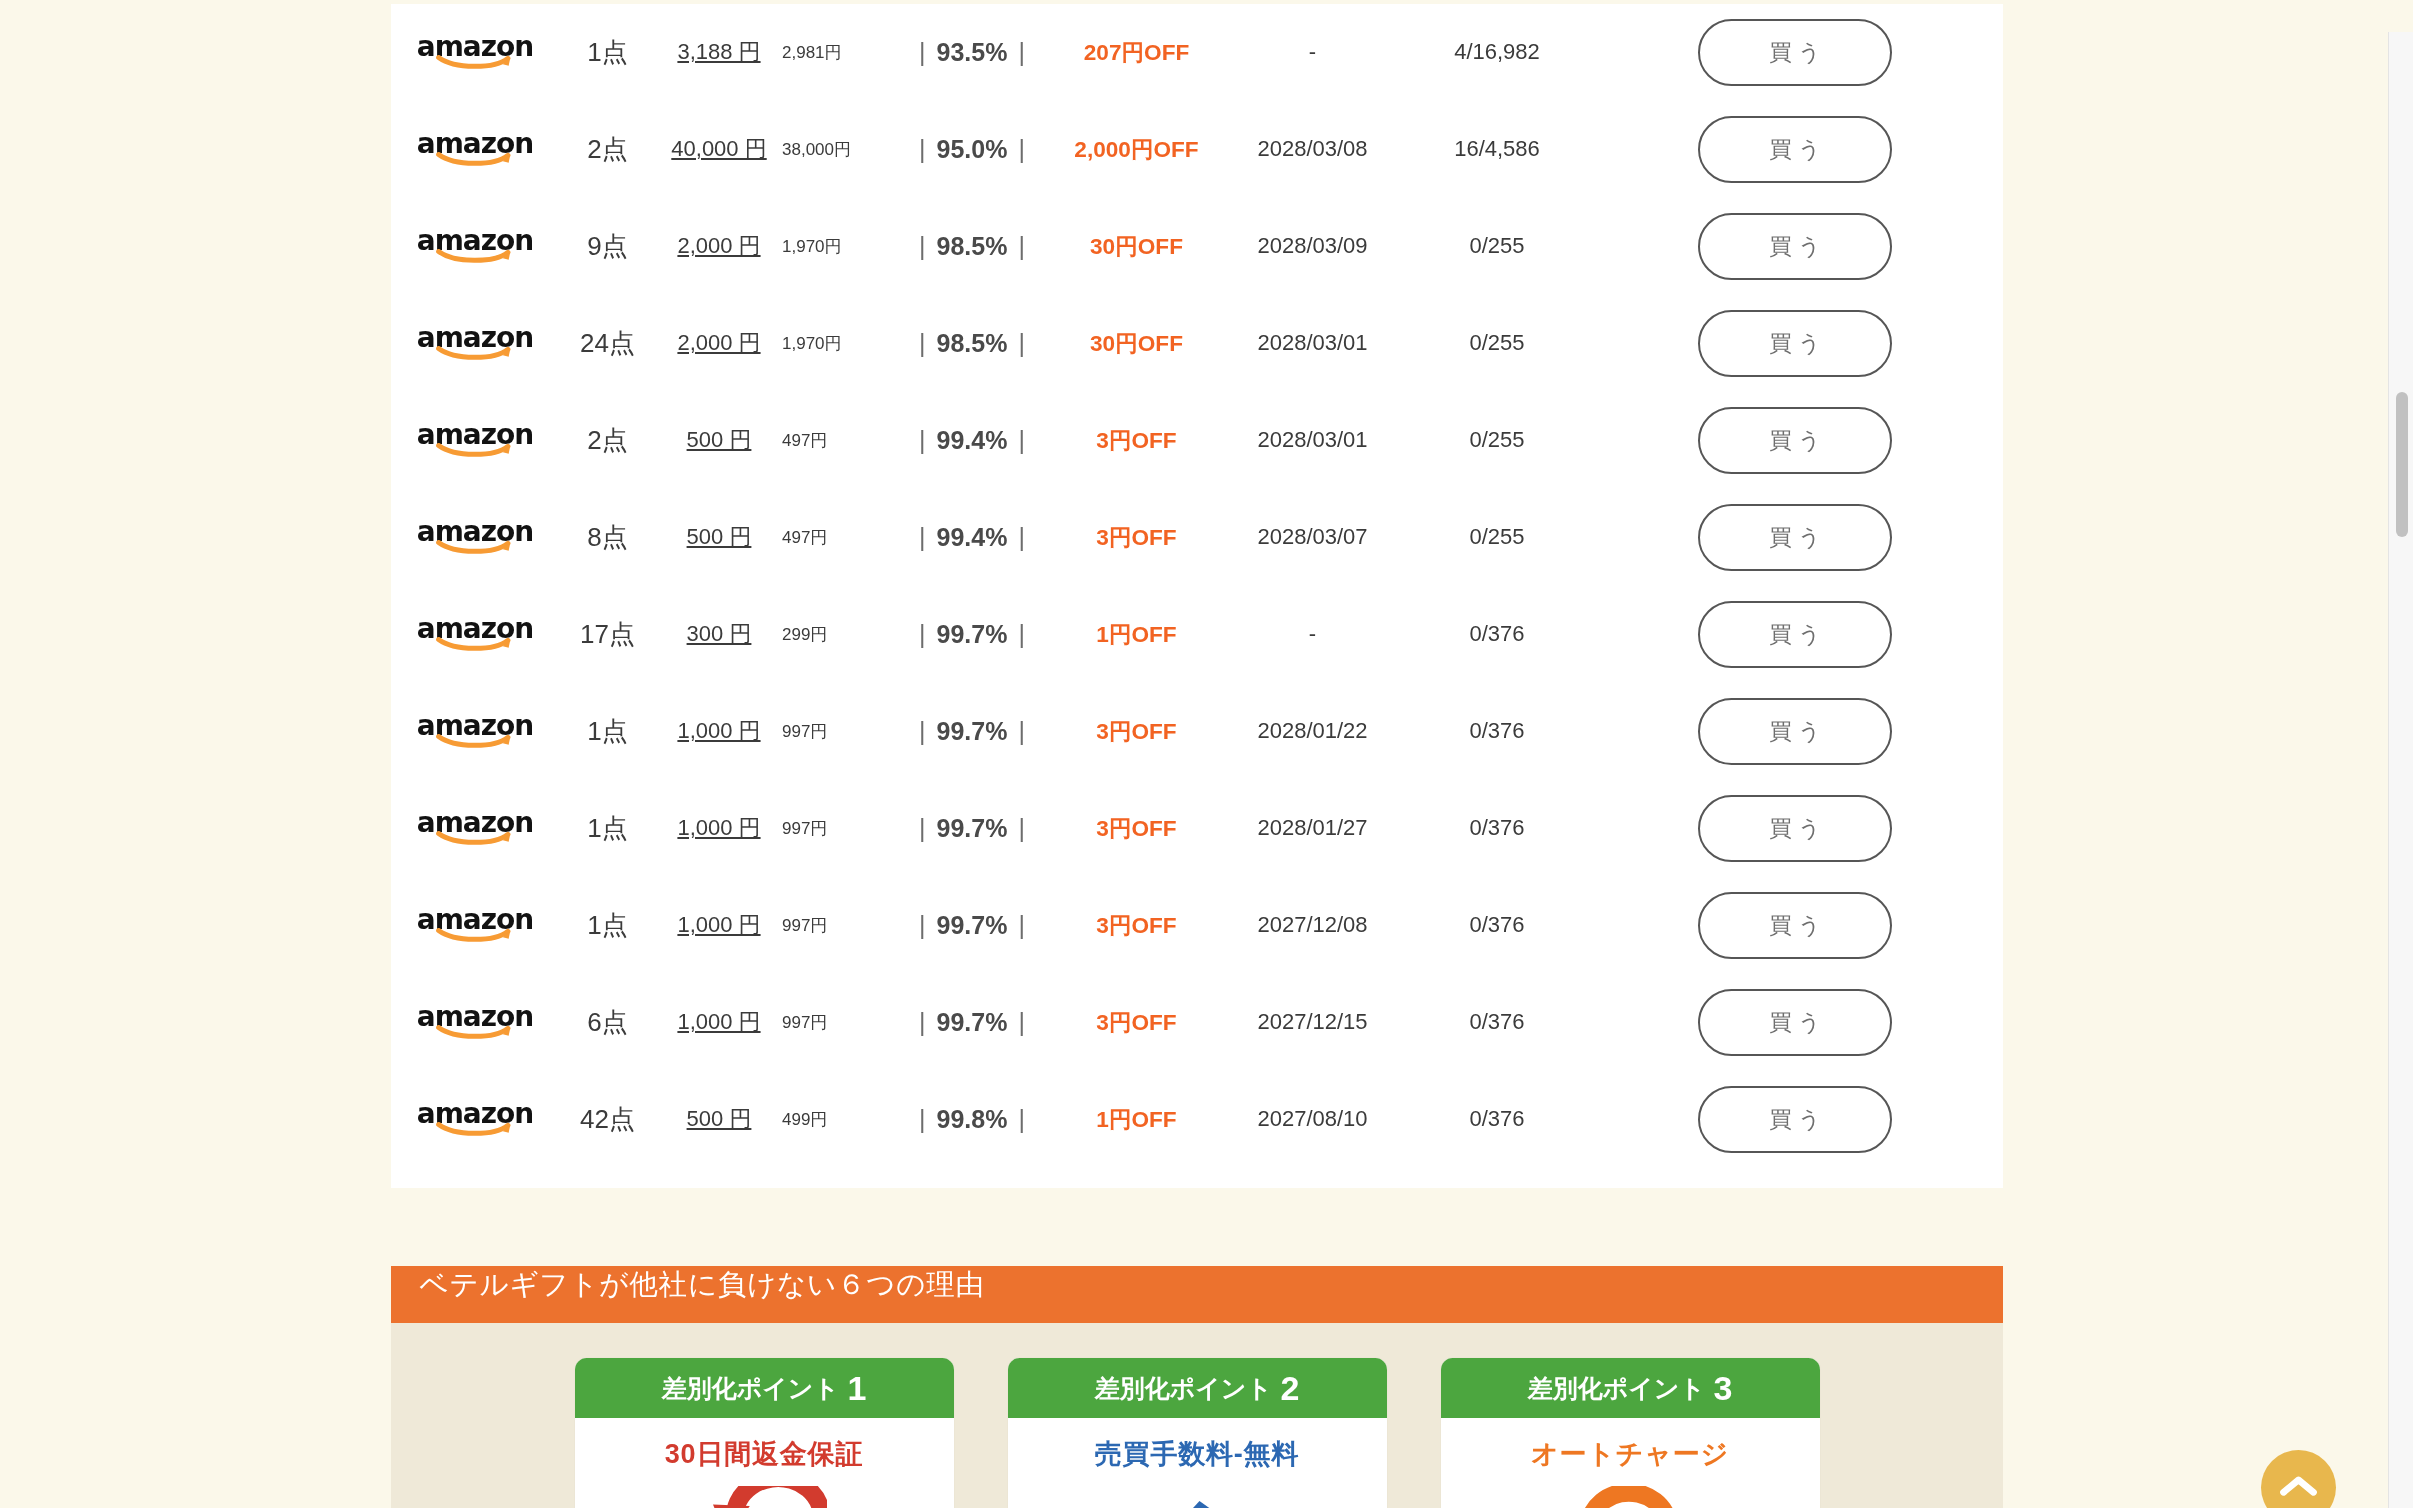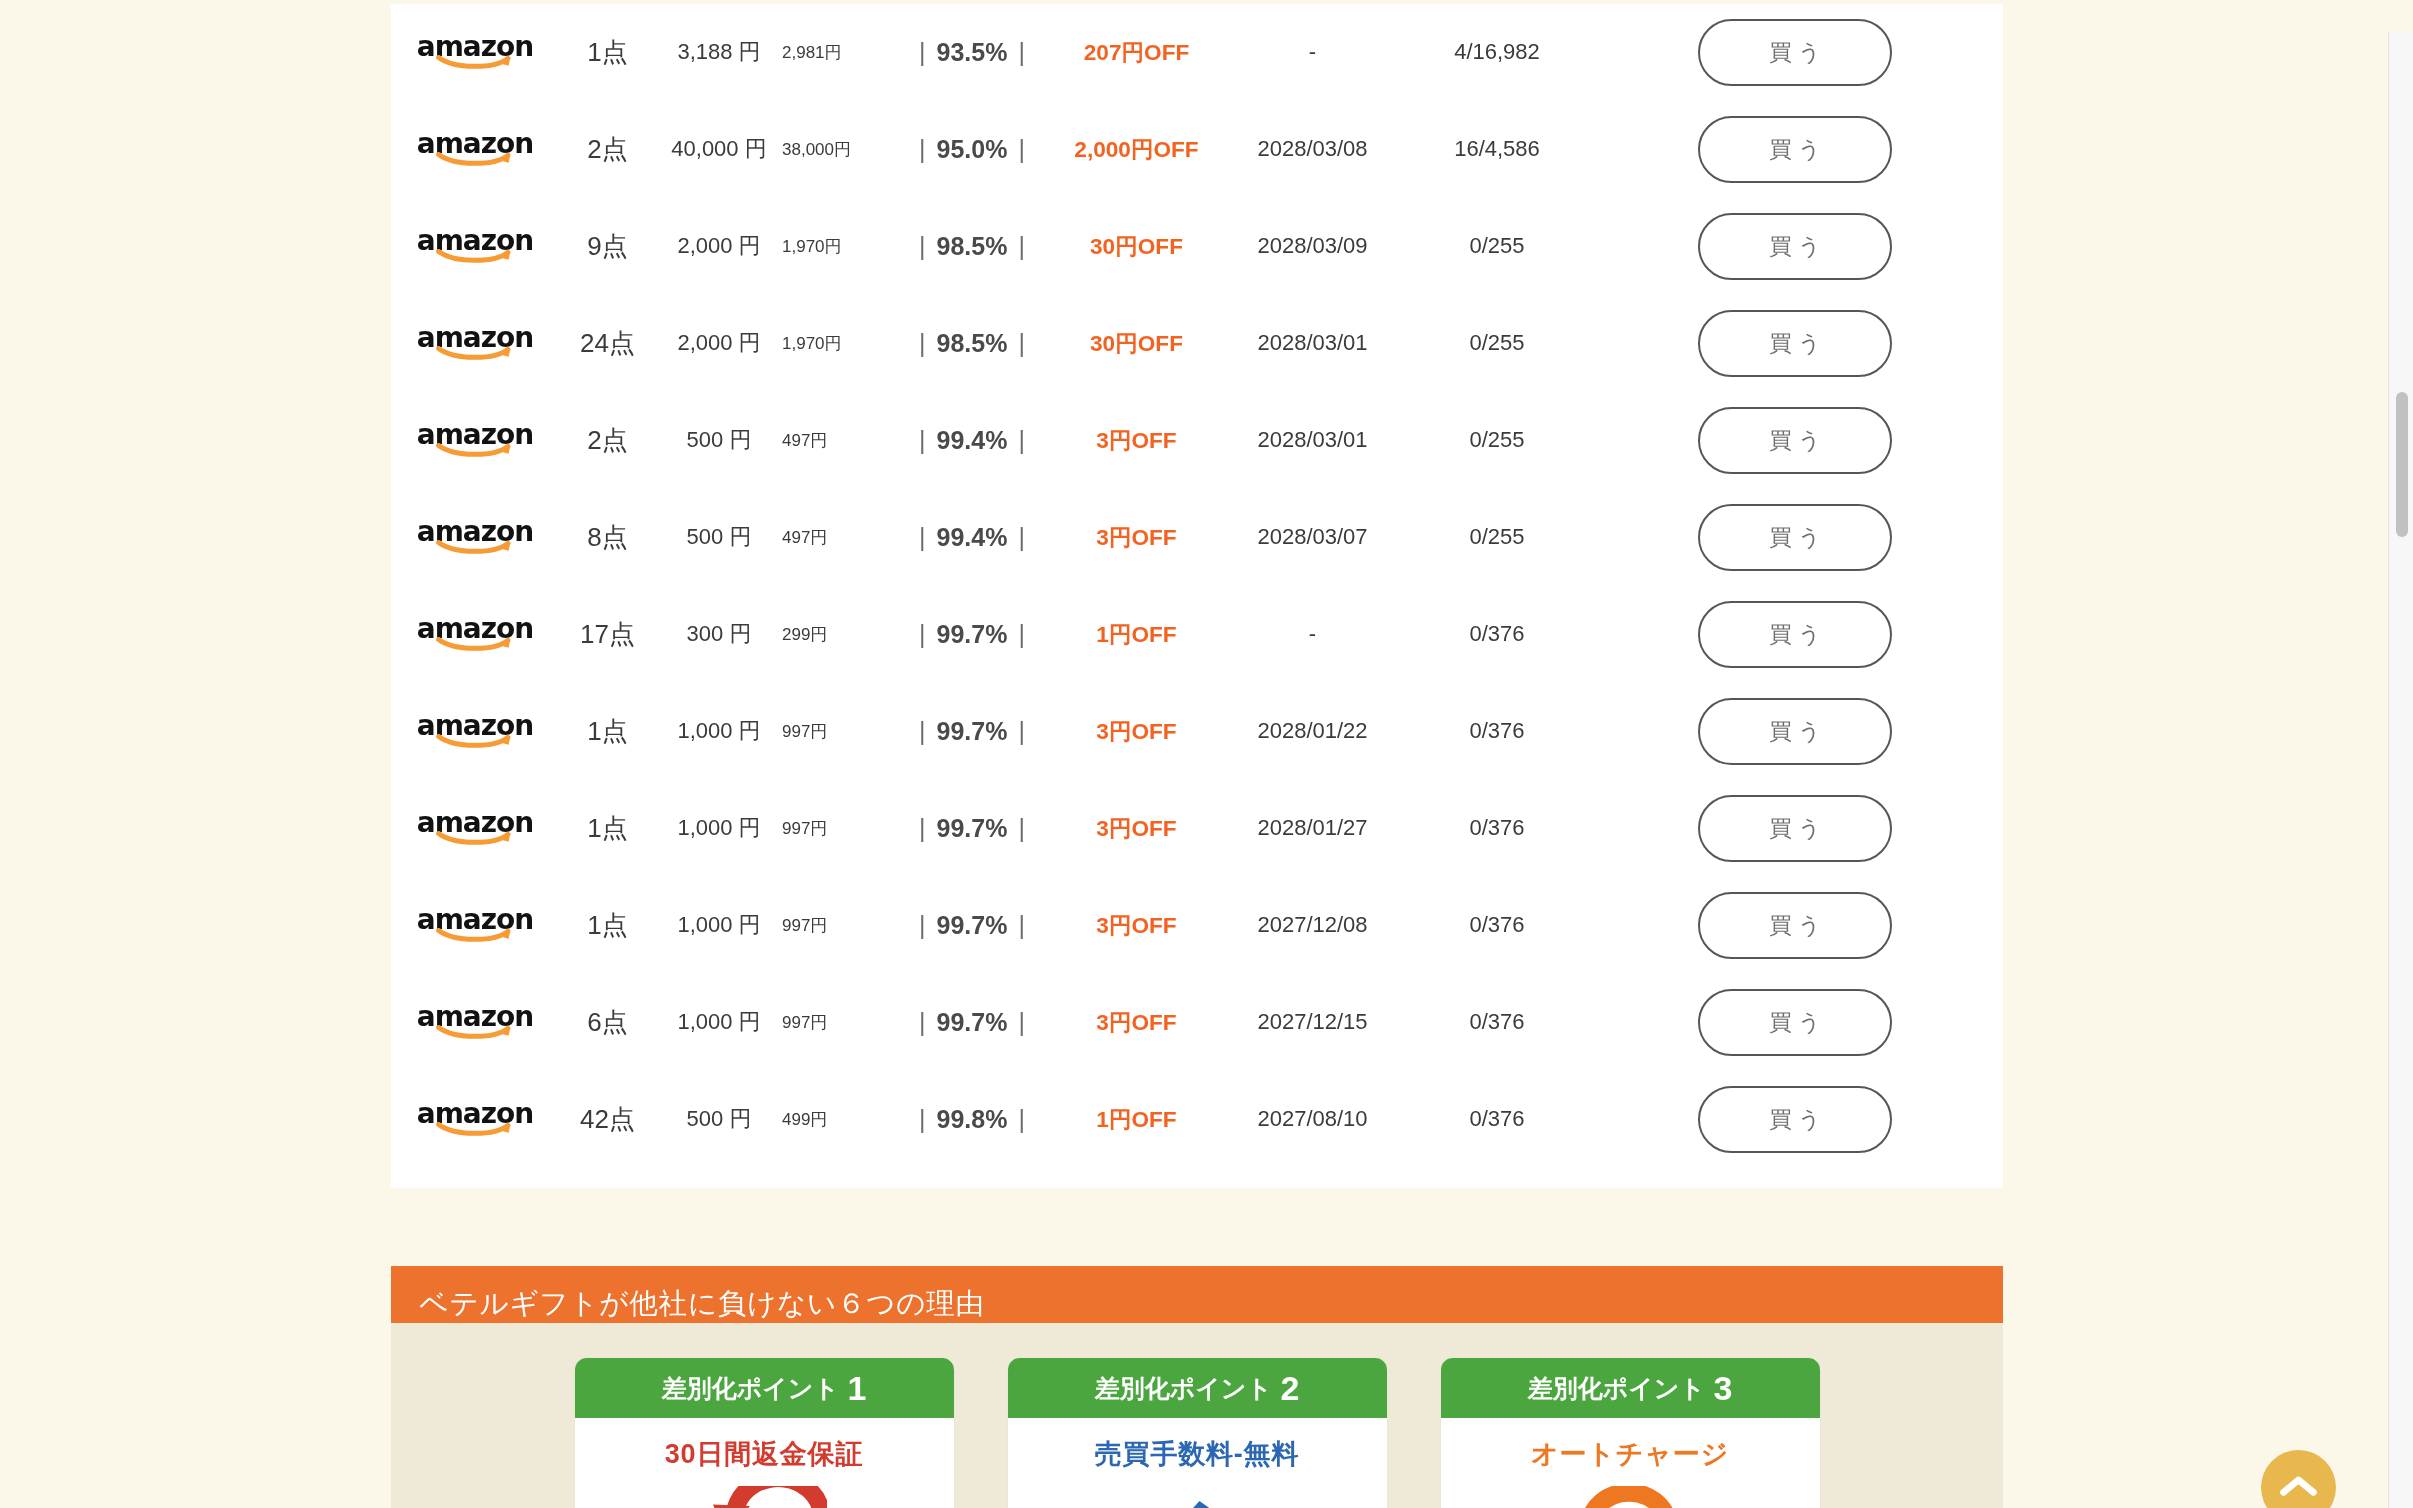--- a/index.html
+++ b/index.html
@@ -68,21 +68,21 @@
     color: #121212;
     line-height: 1;
   }
   .amazon-logo .smile {
     position: absolute;
     left: 13.4px; top: 22px;
     width: 77px; height: 15px;
   }
 
   .c-qty     { width: 97px; text-align: center; font-size: 26px; color: #3b3b3b; }
-  .c-face    { width: 126px; text-align: center; font-size: 22px; color: #3b3b3b; }
+  .c-face    { width: 126px; text-align: center; font-size: 22px; color: #3b3b3b; text-decoration: underline; }
   .c-price   { width: 126px; text-align: left; font-size: 17px; color: #3b3b3b; }
   .c-rate    { width: 147px; text-align: left; font-size: 25px; font-weight: 700; color: #4a4a4a; white-space: nowrap; }
   .c-rate .bar { font-weight: 400; color: #6d6d6d; padding: 0 11px; }
   .c-off     { width: 163px; text-align: center; font-size: 22.6px; font-weight: 700; color: #F26322; white-space: nowrap; }
   .c-date    { width: 189px; text-align: center; font-size: 22px; color: #3b3b3b; }
   .c-stock   { width: 180px; text-align: center; font-size: 22px; color: #3b3b3b; }
   .c-action  { flex: 1; display: flex; justify-content: center; align-items: center; }
 
   .buy-button {
     width: 194px; height: 67px;
@@ -102,21 +102,21 @@
     position: absolute;
     left: 391px; top: 1234px;
     width: 1612px;
   }
   .reasons-banner {
     height: 57px;
     background: #EC722E;
     color: #ffffff;
     font-size: 28.5px;
     display: flex;
-    align-items: flex-end;
+    align-items: flex-start;
     padding-left: 28.5px;
     letter-spacing: 0.8px;
   }
   .reasons-body {
     background: #EFE9D8;
     padding: 35px 0 0 0;
     display: flex;
     justify-content: center;
     gap: 54px;
     height: 218px;

